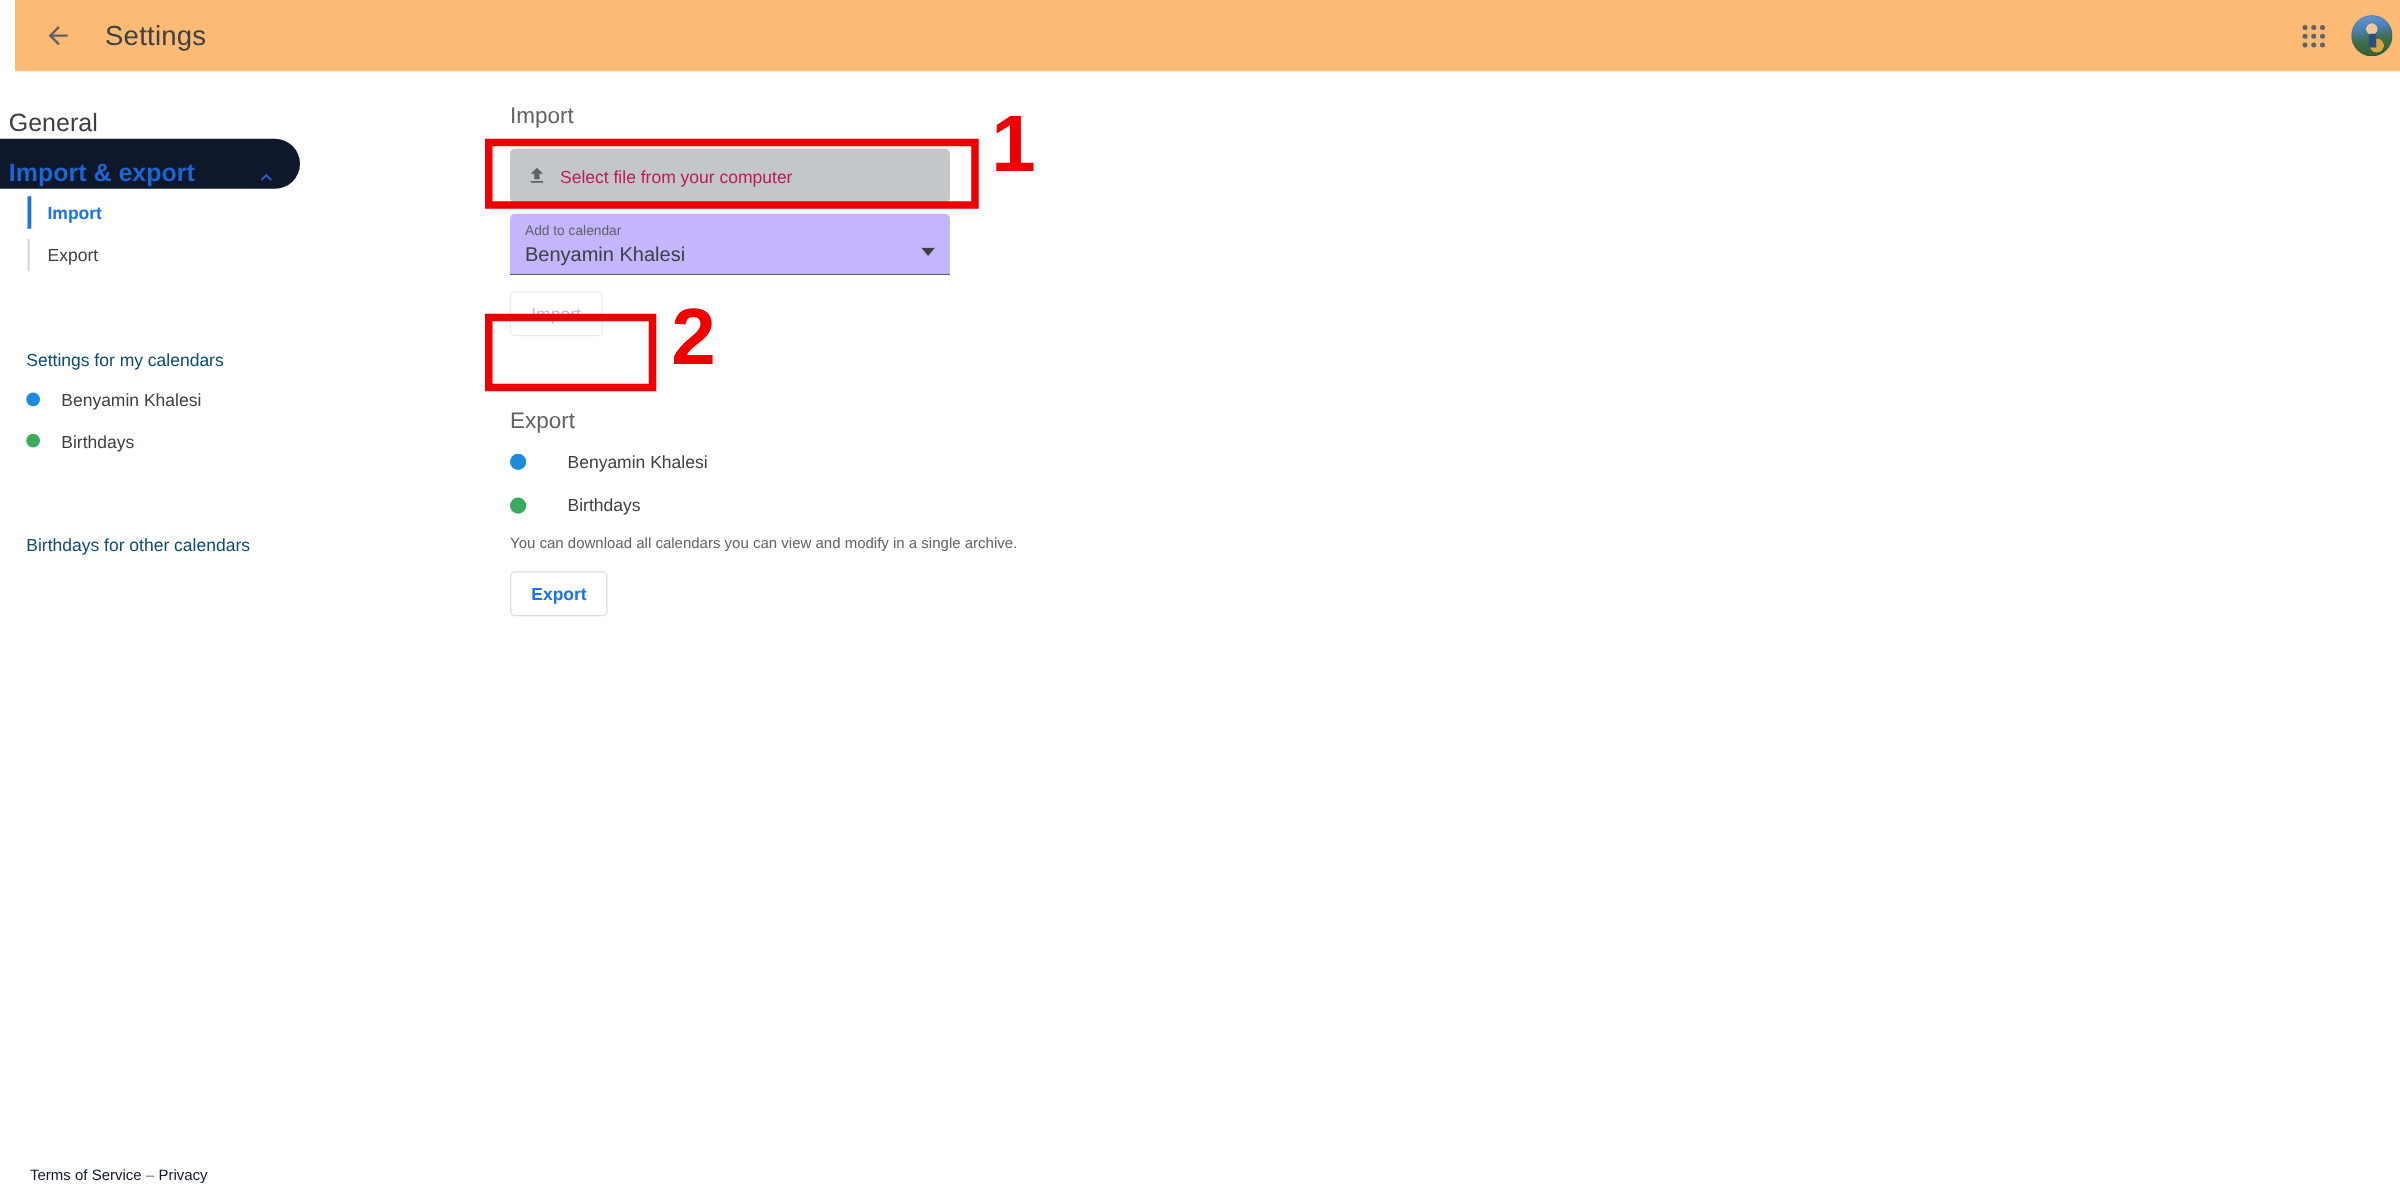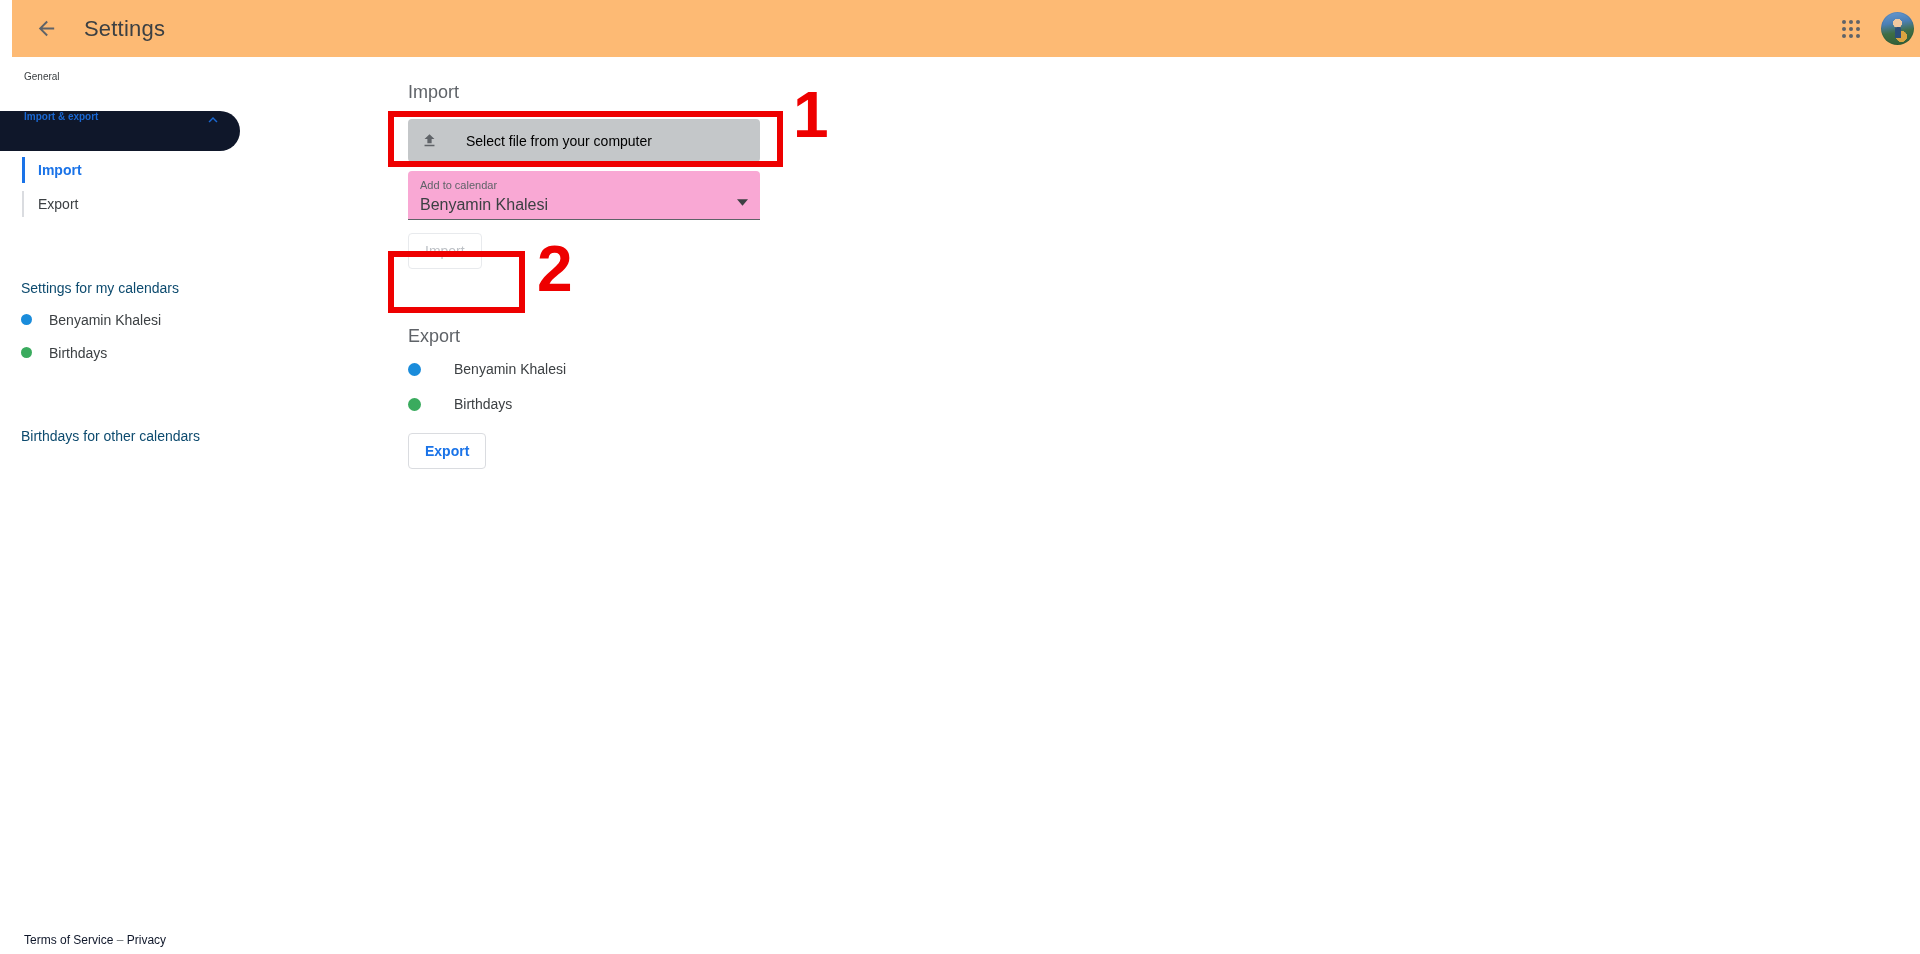--- a/index.html
+++ b/index.html
@@ -84,24 +84,24 @@
   .sidebar {
     position: absolute;
     top: 57px; left: 0;
     width: 240px;
     height: 897px;
     padding-top: 14px;
   }
   .nav-row {
     height: 40px;
     display: flex;
-    align-items: flex-start;
-    padding-left: 24px;
+    align-items: flex-end;
+    padding-left: 7px;
     padding-right: 18px;
-    font-size: 10px;
+    font-size: 20px;
     color: #3c4043;
     cursor: pointer;
     border-top-right-radius: 20px;
     border-bottom-right-radius: 20px;
   }
   .nav-row .chev { margin-left: auto; display: flex; }
   .nav-row.active {
     background: #0f172a;
     color: #1967d2;
     font-weight: bold;
@@ -173,29 +173,29 @@
     border: none;
     border-radius: 4px;
     display: flex;
     align-items: center;
     padding-left: 13px;
     cursor: pointer;
     font-family: inherit;
   }
   .file-btn .label {
     font-size: 14px;
-    color: #000000;
-    margin-left: 28px;
+    color: #be185d;
+    margin-left: 10px;
   }
 
   .select-field {
     margin-top: 9px;
     width: 352px;
     height: 49px;
-    background: #f9a8d4;
+    background: #c4b5fd;
     border-bottom: 1px solid #5f6368;
     border-radius: 4px 4px 0 0;
     padding: 7px 12px 0 12px;
     position: relative;
     cursor: pointer;
   }
   .select-field .sf-label {
     font-size: 11px;
     color: #5f6368;
     line-height: 14px;
@@ -365,20 +365,21 @@
 
     <div class="export-row">
       <span class="dot" style="background:#1a8cdb"></span>
       <span class="name">Benyamin Khalesi</span>
     </div>
     <div class="export-row">
       <span class="dot" style="background:#3aab5e"></span>
       <span class="name">Birthdays</span>
     </div>
 
+    <div class="helper" style="margin-top:10px">You can download all calendars you can view and modify in a single archive.</div>
 
     <button class="btn-outline primary" style="margin-top:16px">Export</button>
   </div>
 </div>
 
 <div class="anno-box" style="left:388px; top:111px; width:395px; height:56px;"></div>
 <div class="anno-num" style="left:793px; top:83px;">1</div>
 
 <div class="anno-box" style="left:388px; top:251px; width:137px; height:62px;"></div>
 <div class="anno-num" style="left:537px; top:237px;">2</div>

